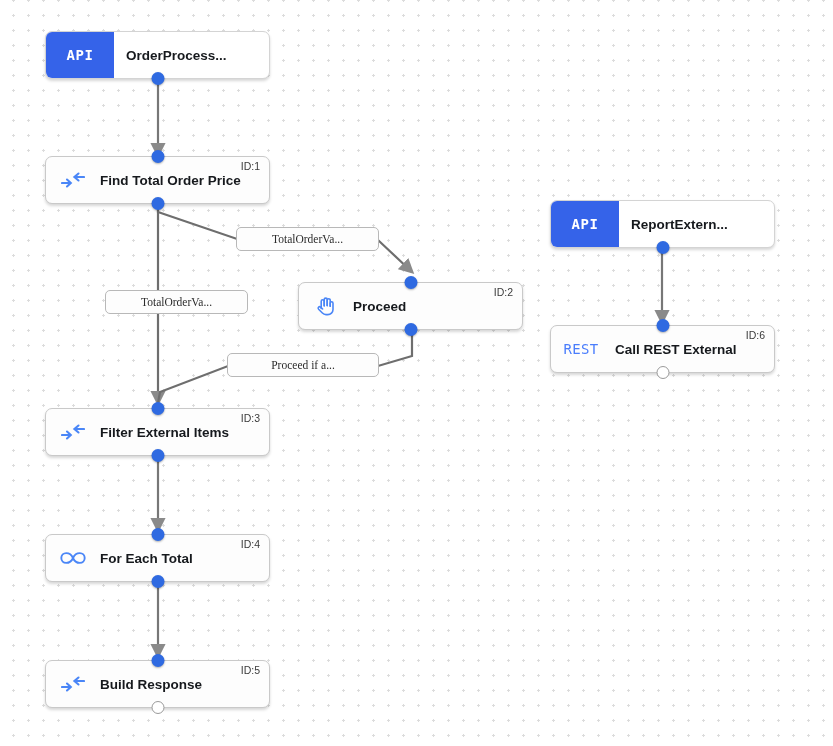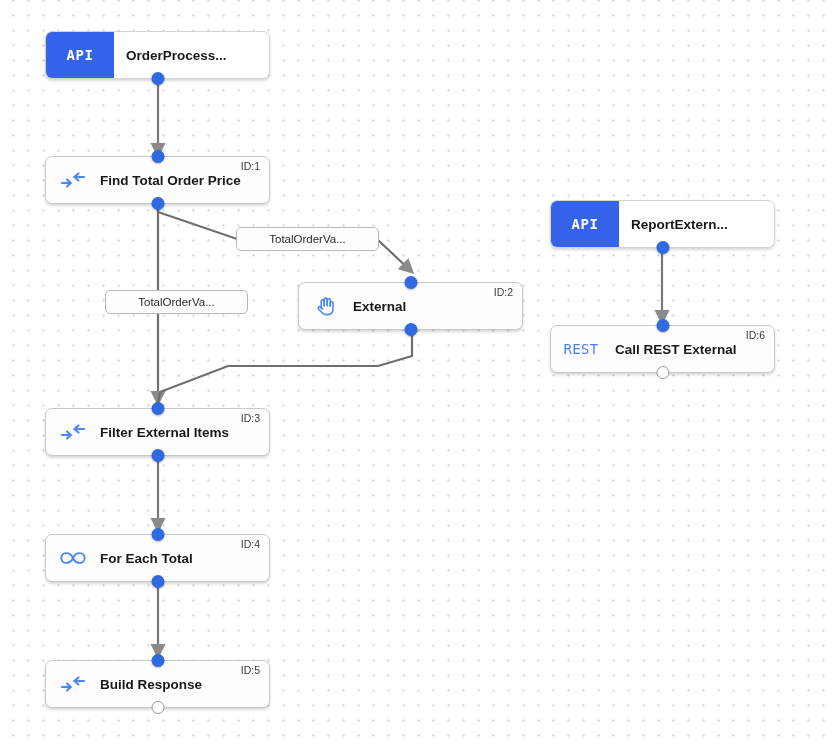--- a/index.html
+++ b/index.html
@@ -135,20 +135,21 @@
     border: 1px solid #b8b8b8;
     border-radius: 5px;
     display: flex;
     align-items: center;
     justify-content: center;
     font-size: 11.5px;
     color: #2b2b2b;
     padding: 0 24px;
     white-space: nowrap;
     z-index: 4;
+    font-family: Liberation Serif, serif;
   }
 </style>
 </head>
 <body>
 
 <div id="canvas">
 
   <svg id="edge-layer" viewBox="0 0 833 746" width="833" height="746">
     <defs>
       <marker id="arrow" viewBox="0 0 10 10" refX="8" refY="5" markerWidth="7" markerHeight="7" orient="auto-start-reverse">
@@ -168,20 +169,21 @@
 
     <path d="M 158,580 L 158,656" stroke="#777777" stroke-width="2.2" fill="none" marker-end="url(#arrow)"></path>
 
     <path d="M 662,243 L 662,322" stroke="#777777" stroke-width="2.2" fill="none" marker-end="url(#arrow)"></path>
   </svg>
 
   <div class="edge-label" style="left:236px; top:227px; width:143px;">TotalOrderVa...</div>
 
   <div class="edge-label" style="left:105px; top:290px; width:143px;">TotalOrderVa...</div>
 
+  <div class="edge-label" style="left:227px; top:353px; width:152px;">Proceed if a...</div>
 
   <div class="node start" style="left:45px; top:31px; width:225px;">
     <div class="badge">API</div>
     <div class="node-title">OrderProcess...</div>
     <div class="port filled bottom"></div>
   </div>
 
   <div class="node" style="left:45px; top:156px; width:225px;">
     <div class="node-icon">
       <svg width="24" height="16" viewBox="0 0 24 16">
@@ -206,21 +208,21 @@
           <path d="M5.2,13.5 L5.2,6.2 a1.5,1.5 0 0 1 3,0 L8.2,11"></path>
           <path d="M8.2,10.6 L8.2,4.6 a1.5,1.5 0 0 1 3,0 L11.2,10.6"></path>
           <path d="M11.2,10.6 L11.2,5.2 a1.5,1.5 0 0 1 3,0 L14.2,11.2"></path>
           <path d="M14.2,11.2 L14.2,8.2 a1.4,1.4 0 0 1 2.8,0 L17,14.4
                    a5.2,5.2 0 0 1 -5.2,5.2 L10,19.6
                    a5,5 0 0 1 -3.6,-1.6 L2.6,14.2
                    a1.45,1.45 0 0 1 2.1,-2 L6.6,14"></path>
         </g>
       </svg>
     </div>
-    <div class="node-title">External</div>
+    <div class="node-title">Proceed</div>
     <div class="node-id">ID:2</div>
     <div class="port filled top"></div>
     <div class="port filled bottom"></div>
   </div>
 
   <div class="node" style="left:45px; top:408px; width:225px;">
     <div class="node-icon">
       <svg width="24" height="16" viewBox="0 0 24 16">
         <g stroke="#4a86f7" stroke-width="2.1" fill="none" stroke-linecap="round">
           <path d="M1,11 L9,11"></path>

